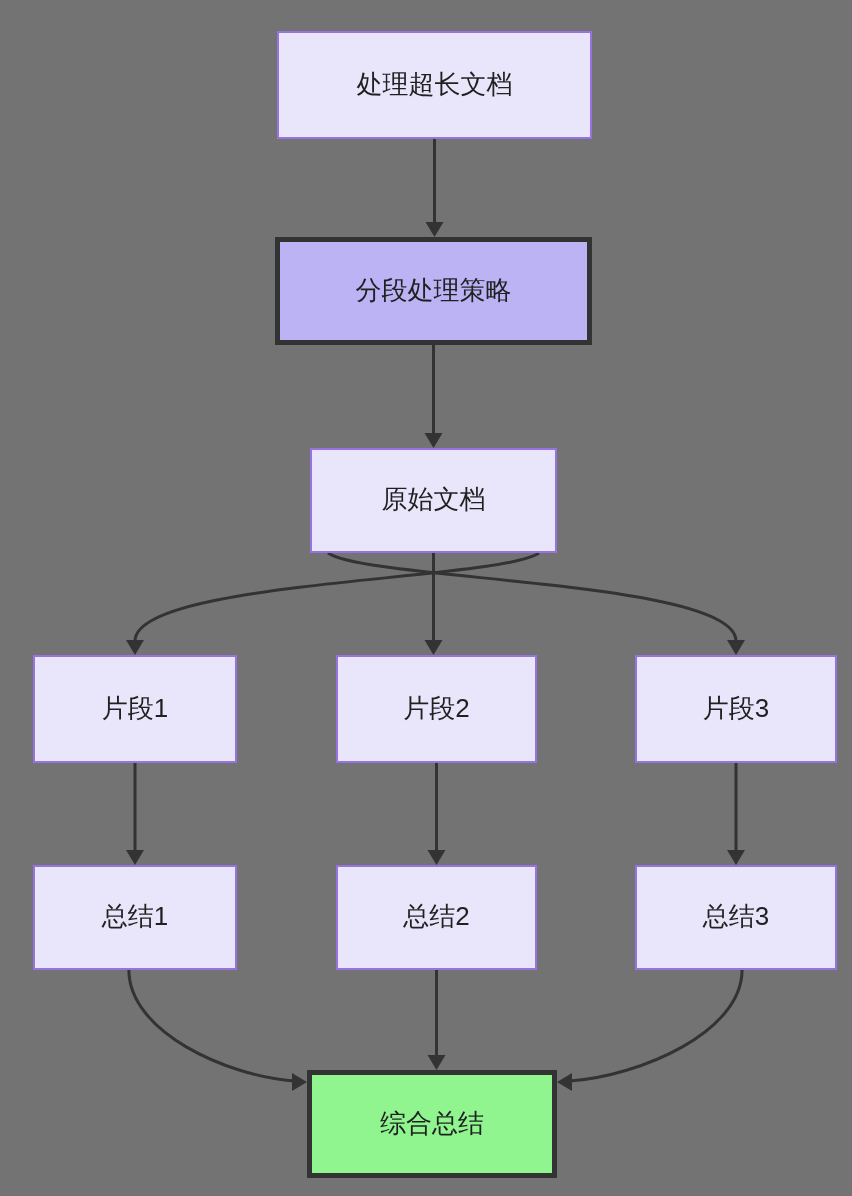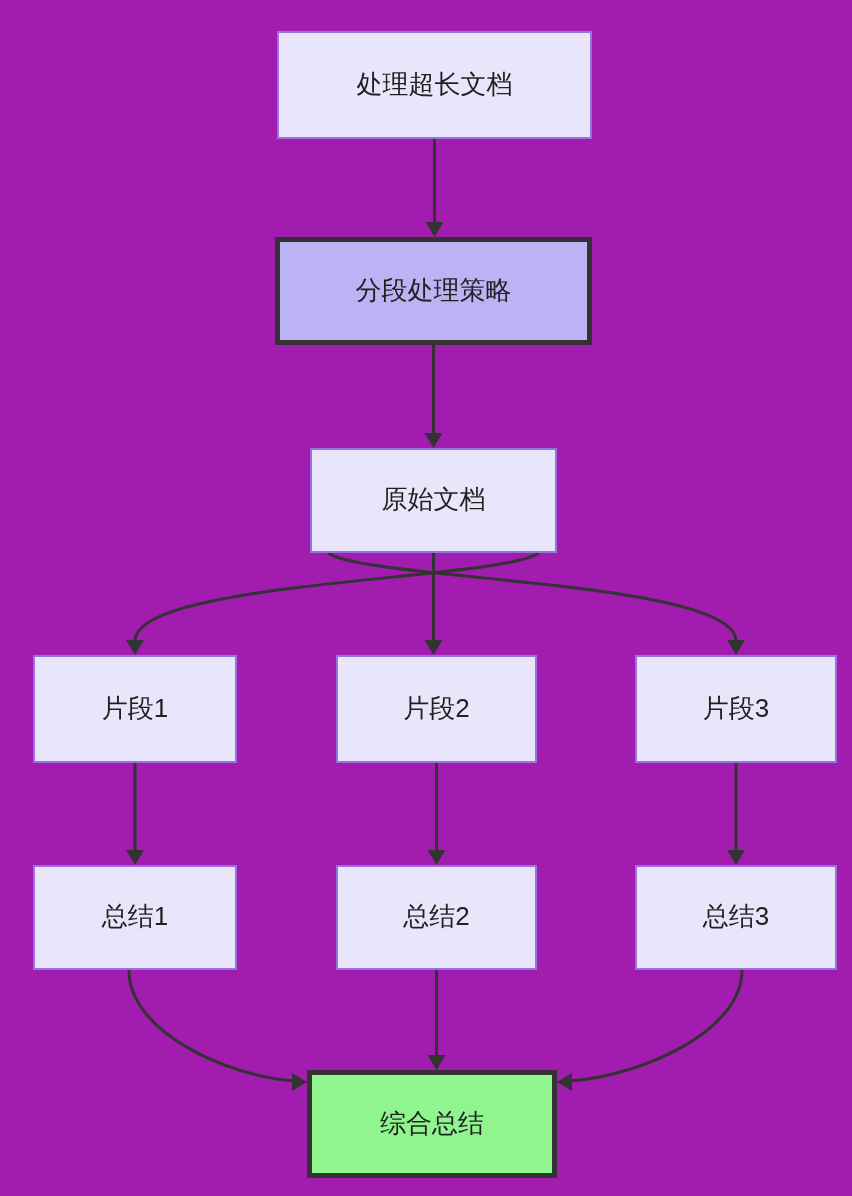--- a/index.html
+++ b/index.html
@@ -11,21 +11,21 @@
   body {
     width: 852px;
     height: 1196px;
     overflow: hidden;
     font-family: "Liberation Sans", "DejaVu Sans", sans-serif;
   }
   #flowchart-root {
     position: relative;
     width: 852px;
     height: 1196px;
-    background: #a21caf;
+    background: #737373;
   }
   svg#flow-svg {
     position: absolute;
     left: 0;
     top: 0;
     width: 852px;
     height: 1196px;
     display: block;
   }
   .node-rect {

